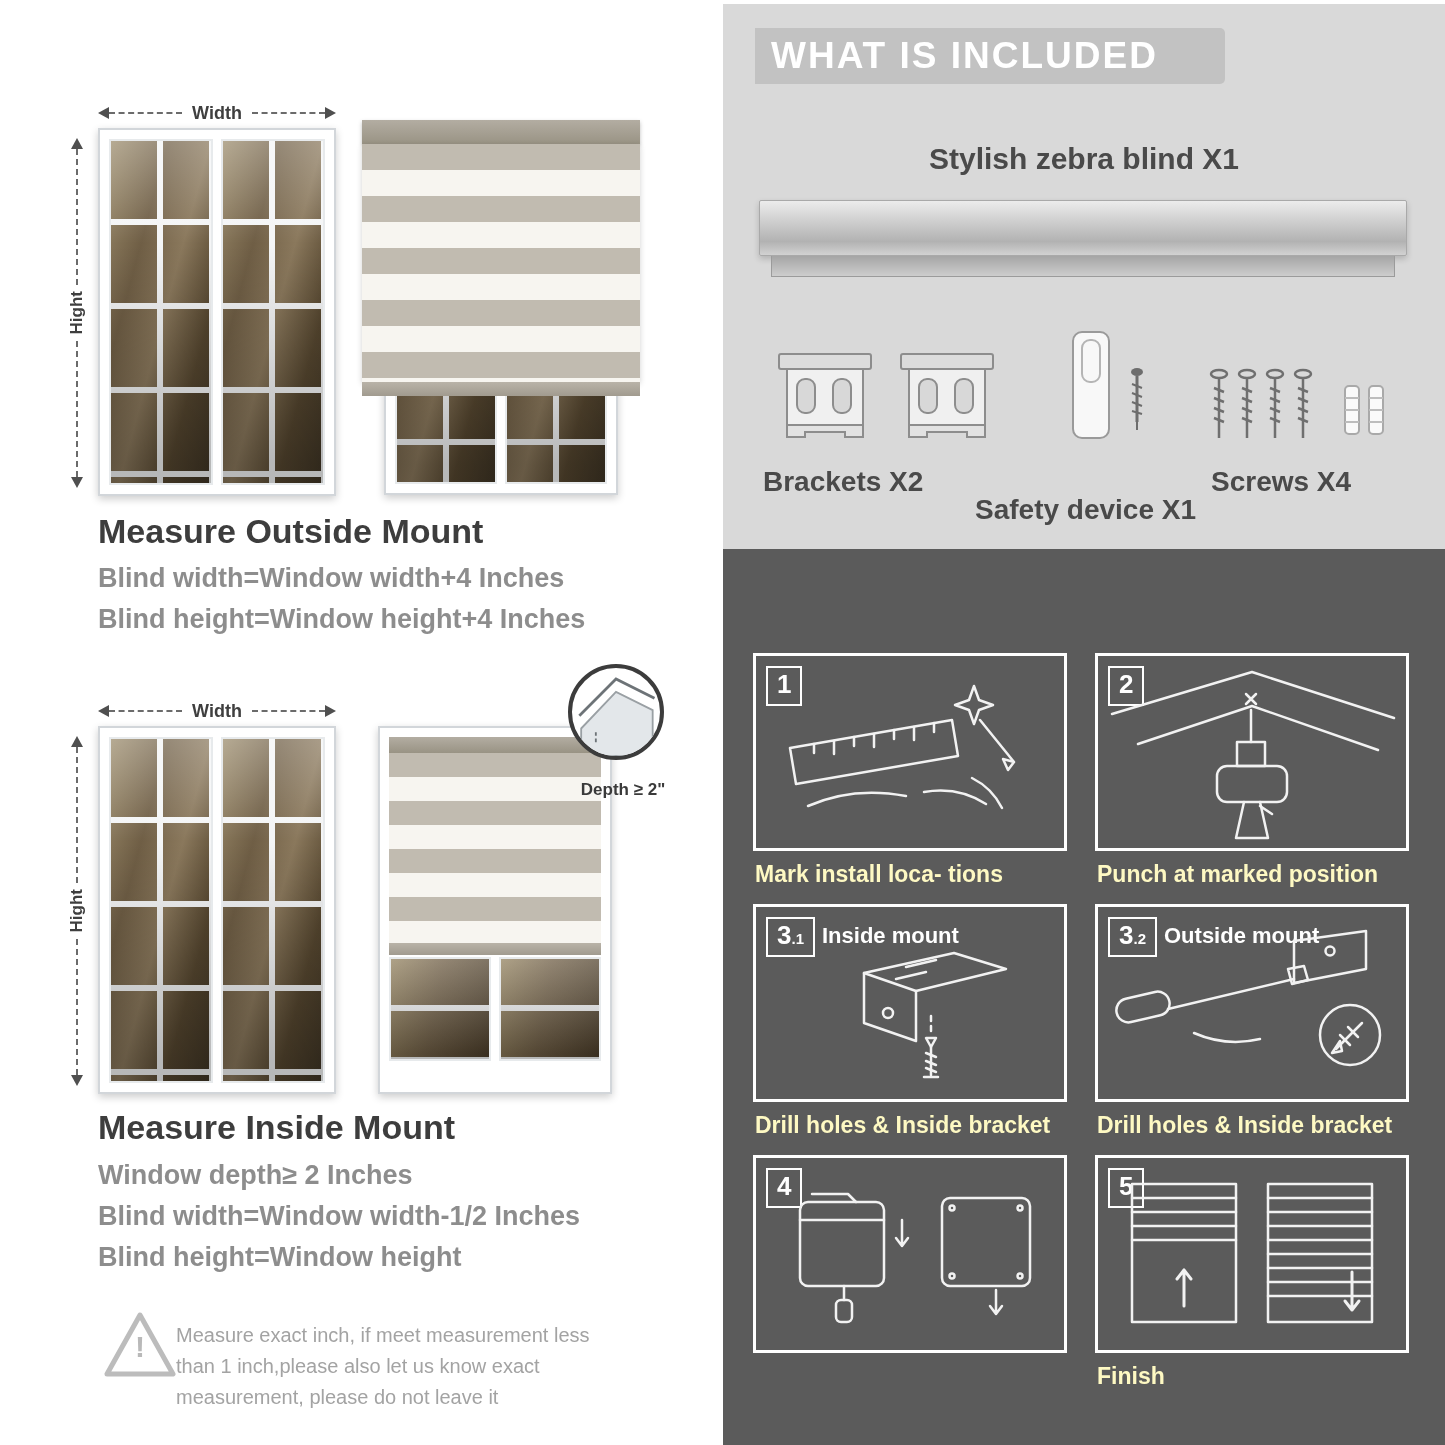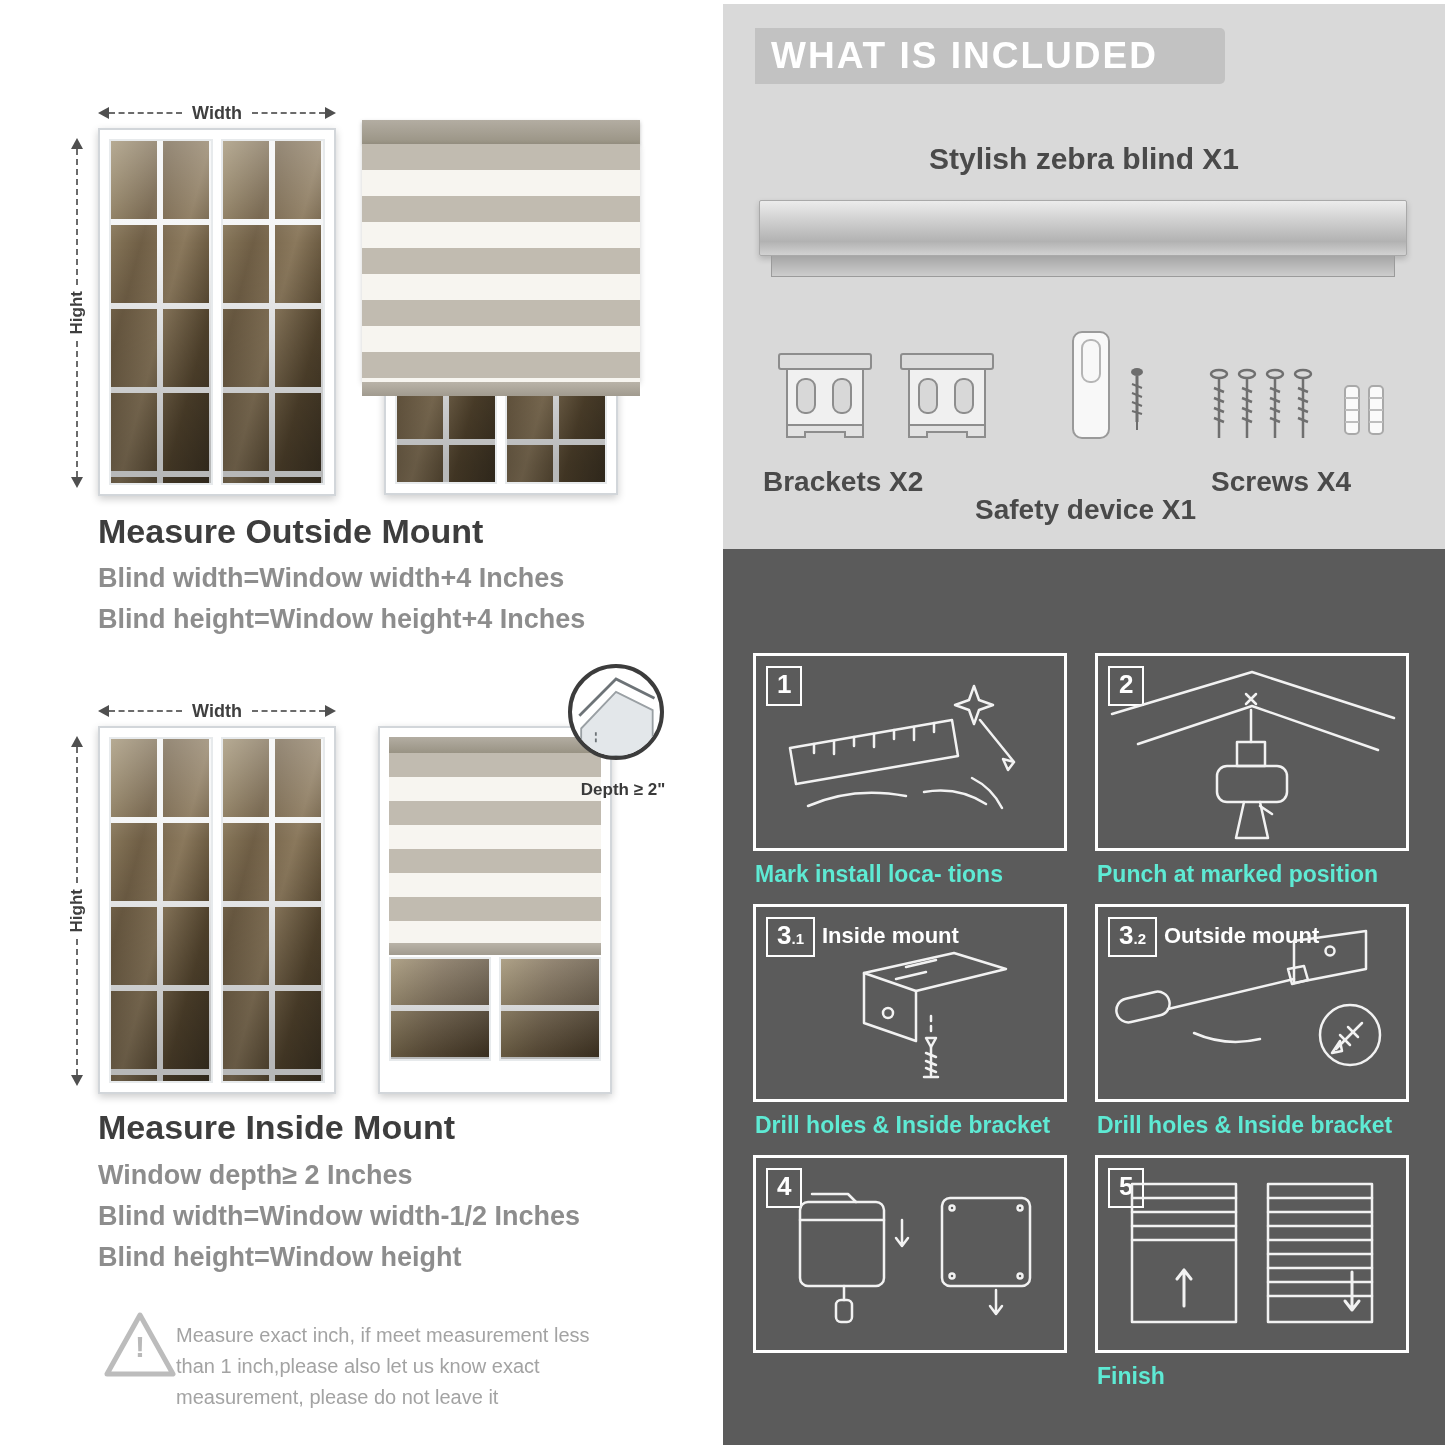--- a/index.html
+++ b/index.html
@@ -88,21 +88,21 @@
            padding-left:18px;box-sizing:border-box;white-space:nowrap;}
   .steps-grid{position:absolute;left:30px;top:104px;display:grid;
               grid-template-columns:314px 314px;column-gap:28px;row-gap:16px;}
   .panel-cell{width:314px;}
   .panel-box{position:relative;width:314px;height:198px;border:3px solid #fff;box-sizing:border-box;}
   .num-box{position:absolute;top:10px;left:10px;border:2px solid #fff;padding:0 9px;height:36px;
            display:flex;align-items:baseline;color:#fff;font-weight:bold;font-size:26px;line-height:32px;}
   .num-sub{font-size:15px;}
   .panel-inlabel{position:absolute;top:16px;left:66px;font-size:22px;font-weight:bold;color:#fff;white-space:nowrap;}
   .panel-art{position:absolute;left:0;top:0;width:100%;height:100%;}
-  .step-caption{margin-top:10px;font-size:23px;font-weight:bold;color:#5eead4;padding-left:2px;white-space:nowrap;}
+  .step-caption{margin-top:10px;font-size:23px;font-weight:bold;color:#fef9c3;padding-left:2px;white-space:nowrap;}
 
   svg{display:block;}
 </style>
 </head>
 <body>
 
 <div class="left-sec">
 
 
   <div class="dim-h abs" style="left:98px;top:102px;width:238px;height:22px;">

